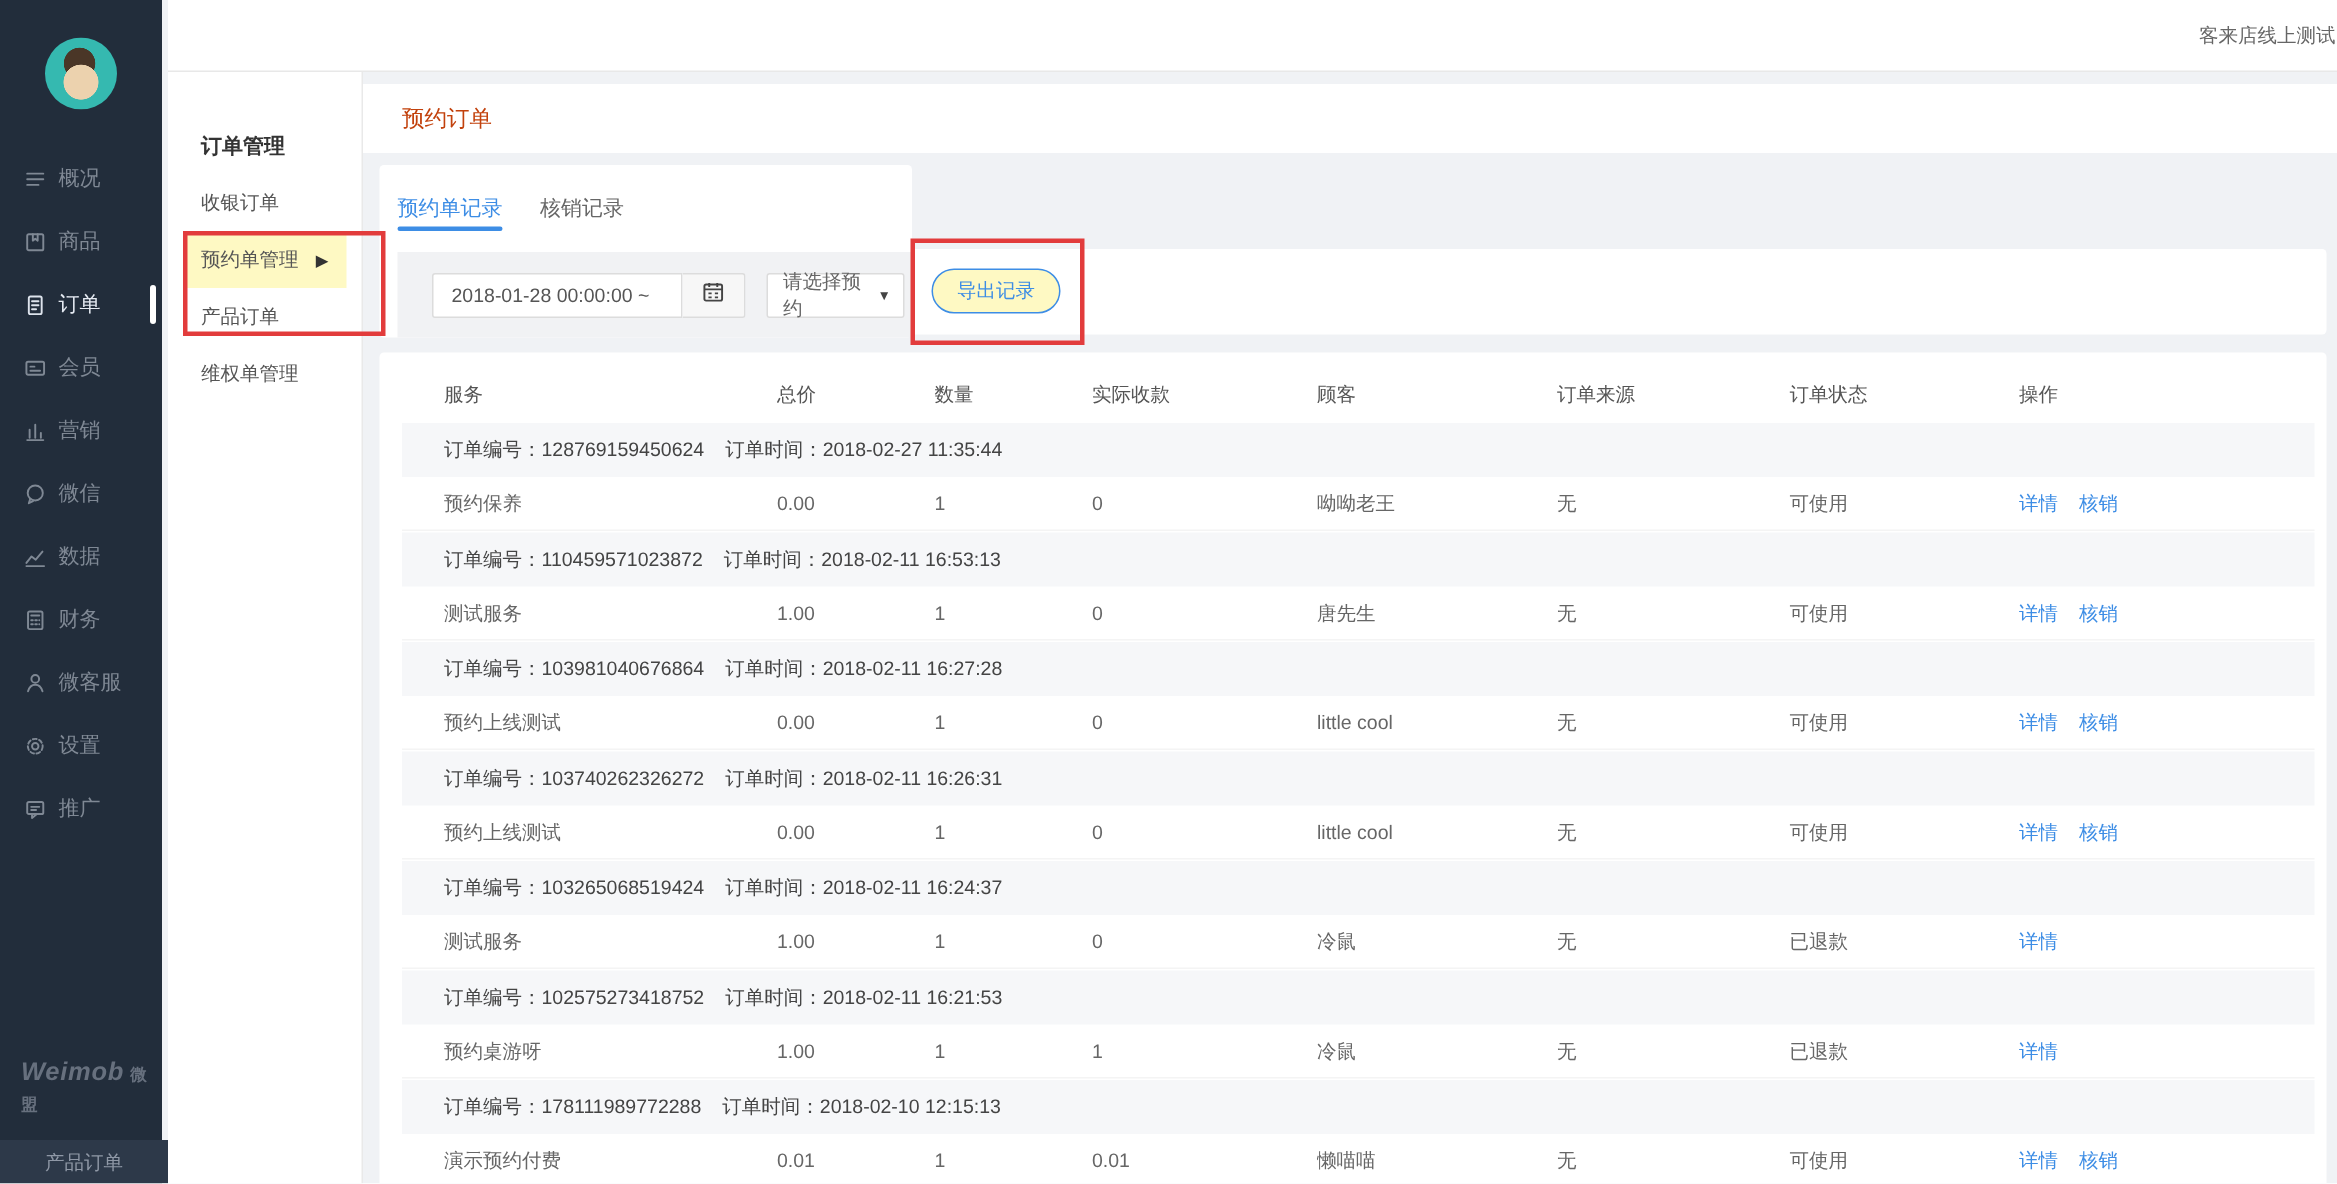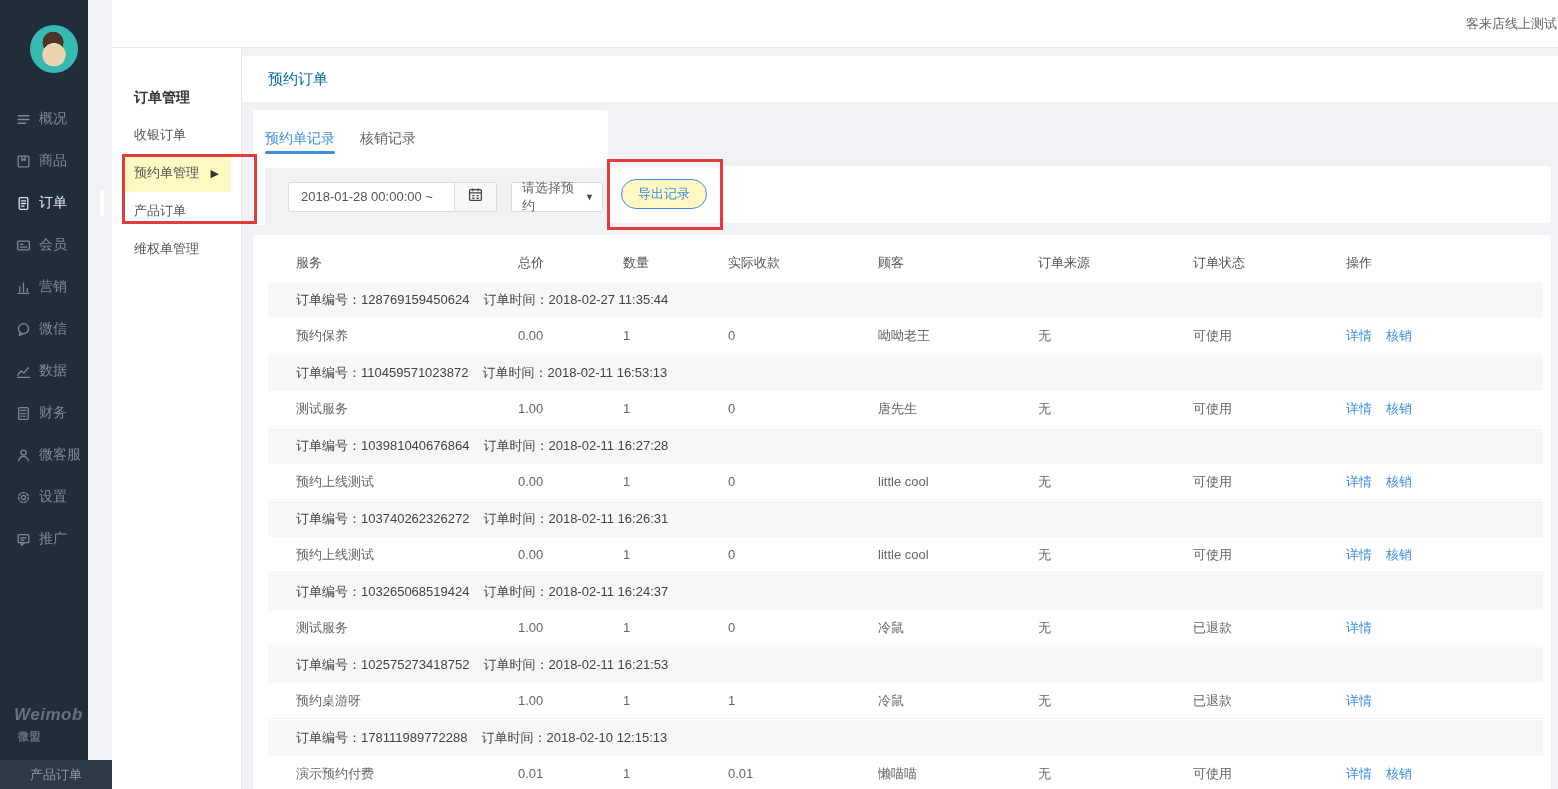--- a/index.html
+++ b/index.html
@@ -1,21 +1,21 @@
 <!DOCTYPE html>
 <html><head>
 <meta charset="utf-8">
 <style>
   * { margin:0; padding:0; box-sizing:border-box; }
   html,body { width:1558px; height:789px; overflow:hidden;
     font-family:"Liberation Sans","DejaVu Sans",sans-serif; }
   #app { position:relative; width:1558px; height:789px; background:#f0f2f5; overflow:hidden; }
 
   
-  #sidebar { position:absolute; left:0; top:0; width:88px; height:789px; background:#222d3b; z-index:5; }
+  #sidebar { position:absolute; left:0; top:0; width:108px; height:789px; background:#222d3b; z-index:5; }
   .avatar { position:absolute; left:30px; top:25px; width:48px; height:48px; border-radius:50%;
     background:radial-gradient(circle at 50% 62%, #ecd2ae 0 30%, rgba(0,0,0,0) 31%),
                radial-gradient(circle at 48% 36%, #4a3627 0 26%, rgba(0,0,0,0) 27%),
                #35b9b0; overflow:hidden; }
   .side-menu { position:absolute; left:0; top:98px; width:112px; }
   .side-item { height:42px; display:flex; align-items:center; padding-left:16px; position:relative;
     color:#7f8894; font-size:14px; cursor:pointer; }
   .side-item .ico { width:15px; height:15px; margin-right:8px; display:inline-flex; }
   .side-item .ico svg { stroke:#7f8894; fill:none; stroke-width:1.2; stroke-linecap:round; stroke-linejoin:round; }
   .side-item.active { color:#e5eaf2; }
@@ -39,21 +39,21 @@
 
   
   #topbar { position:absolute; left:112px; top:0; width:1446px; height:48px; background:#fff;
     border-bottom:1px solid #e8e8e8; z-index:3; }
   .store-name { position:absolute; right:0; top:0; height:48px; display:flex; align-items:center;
     font-size:13px; color:#666; padding-right:1px; }
 
   
   #content { position:absolute; left:242px; top:48px; right:0; bottom:0; }
   .title-strip { position:absolute; left:0; top:8px; right:0; height:46px; background:#fff;
-    display:flex; align-items:center; padding-left:26px; font-size:15px; color:#0369a1; }
+    display:flex; align-items:center; padding-left:26px; font-size:15px; color:#c2410c; }
 
   .rowA { position:absolute; left:11px; top:62px; right:7px; height:115px; }
   .tab-panel { position:absolute; left:0; top:0; width:355px; height:115px; background:#fff; border-radius:3px; }
   .tabs { height:58px; display:flex; align-items:center; padding-left:12px; }
   .tab { position:relative; height:58px; display:flex; align-items:center; margin-right:25px;
     font-size:14px; color:#666; cursor:pointer; }
   .tab.active { color:#3d8de5; }
   .tab.active::after { content:""; position:absolute; left:0; right:0; bottom:14px; height:3px;
     border-radius:2px; background:#3d8de5; }
   .filter-strip { position:absolute; left:12px; top:58px; right:0; bottom:0; background:#f1f2f4;

